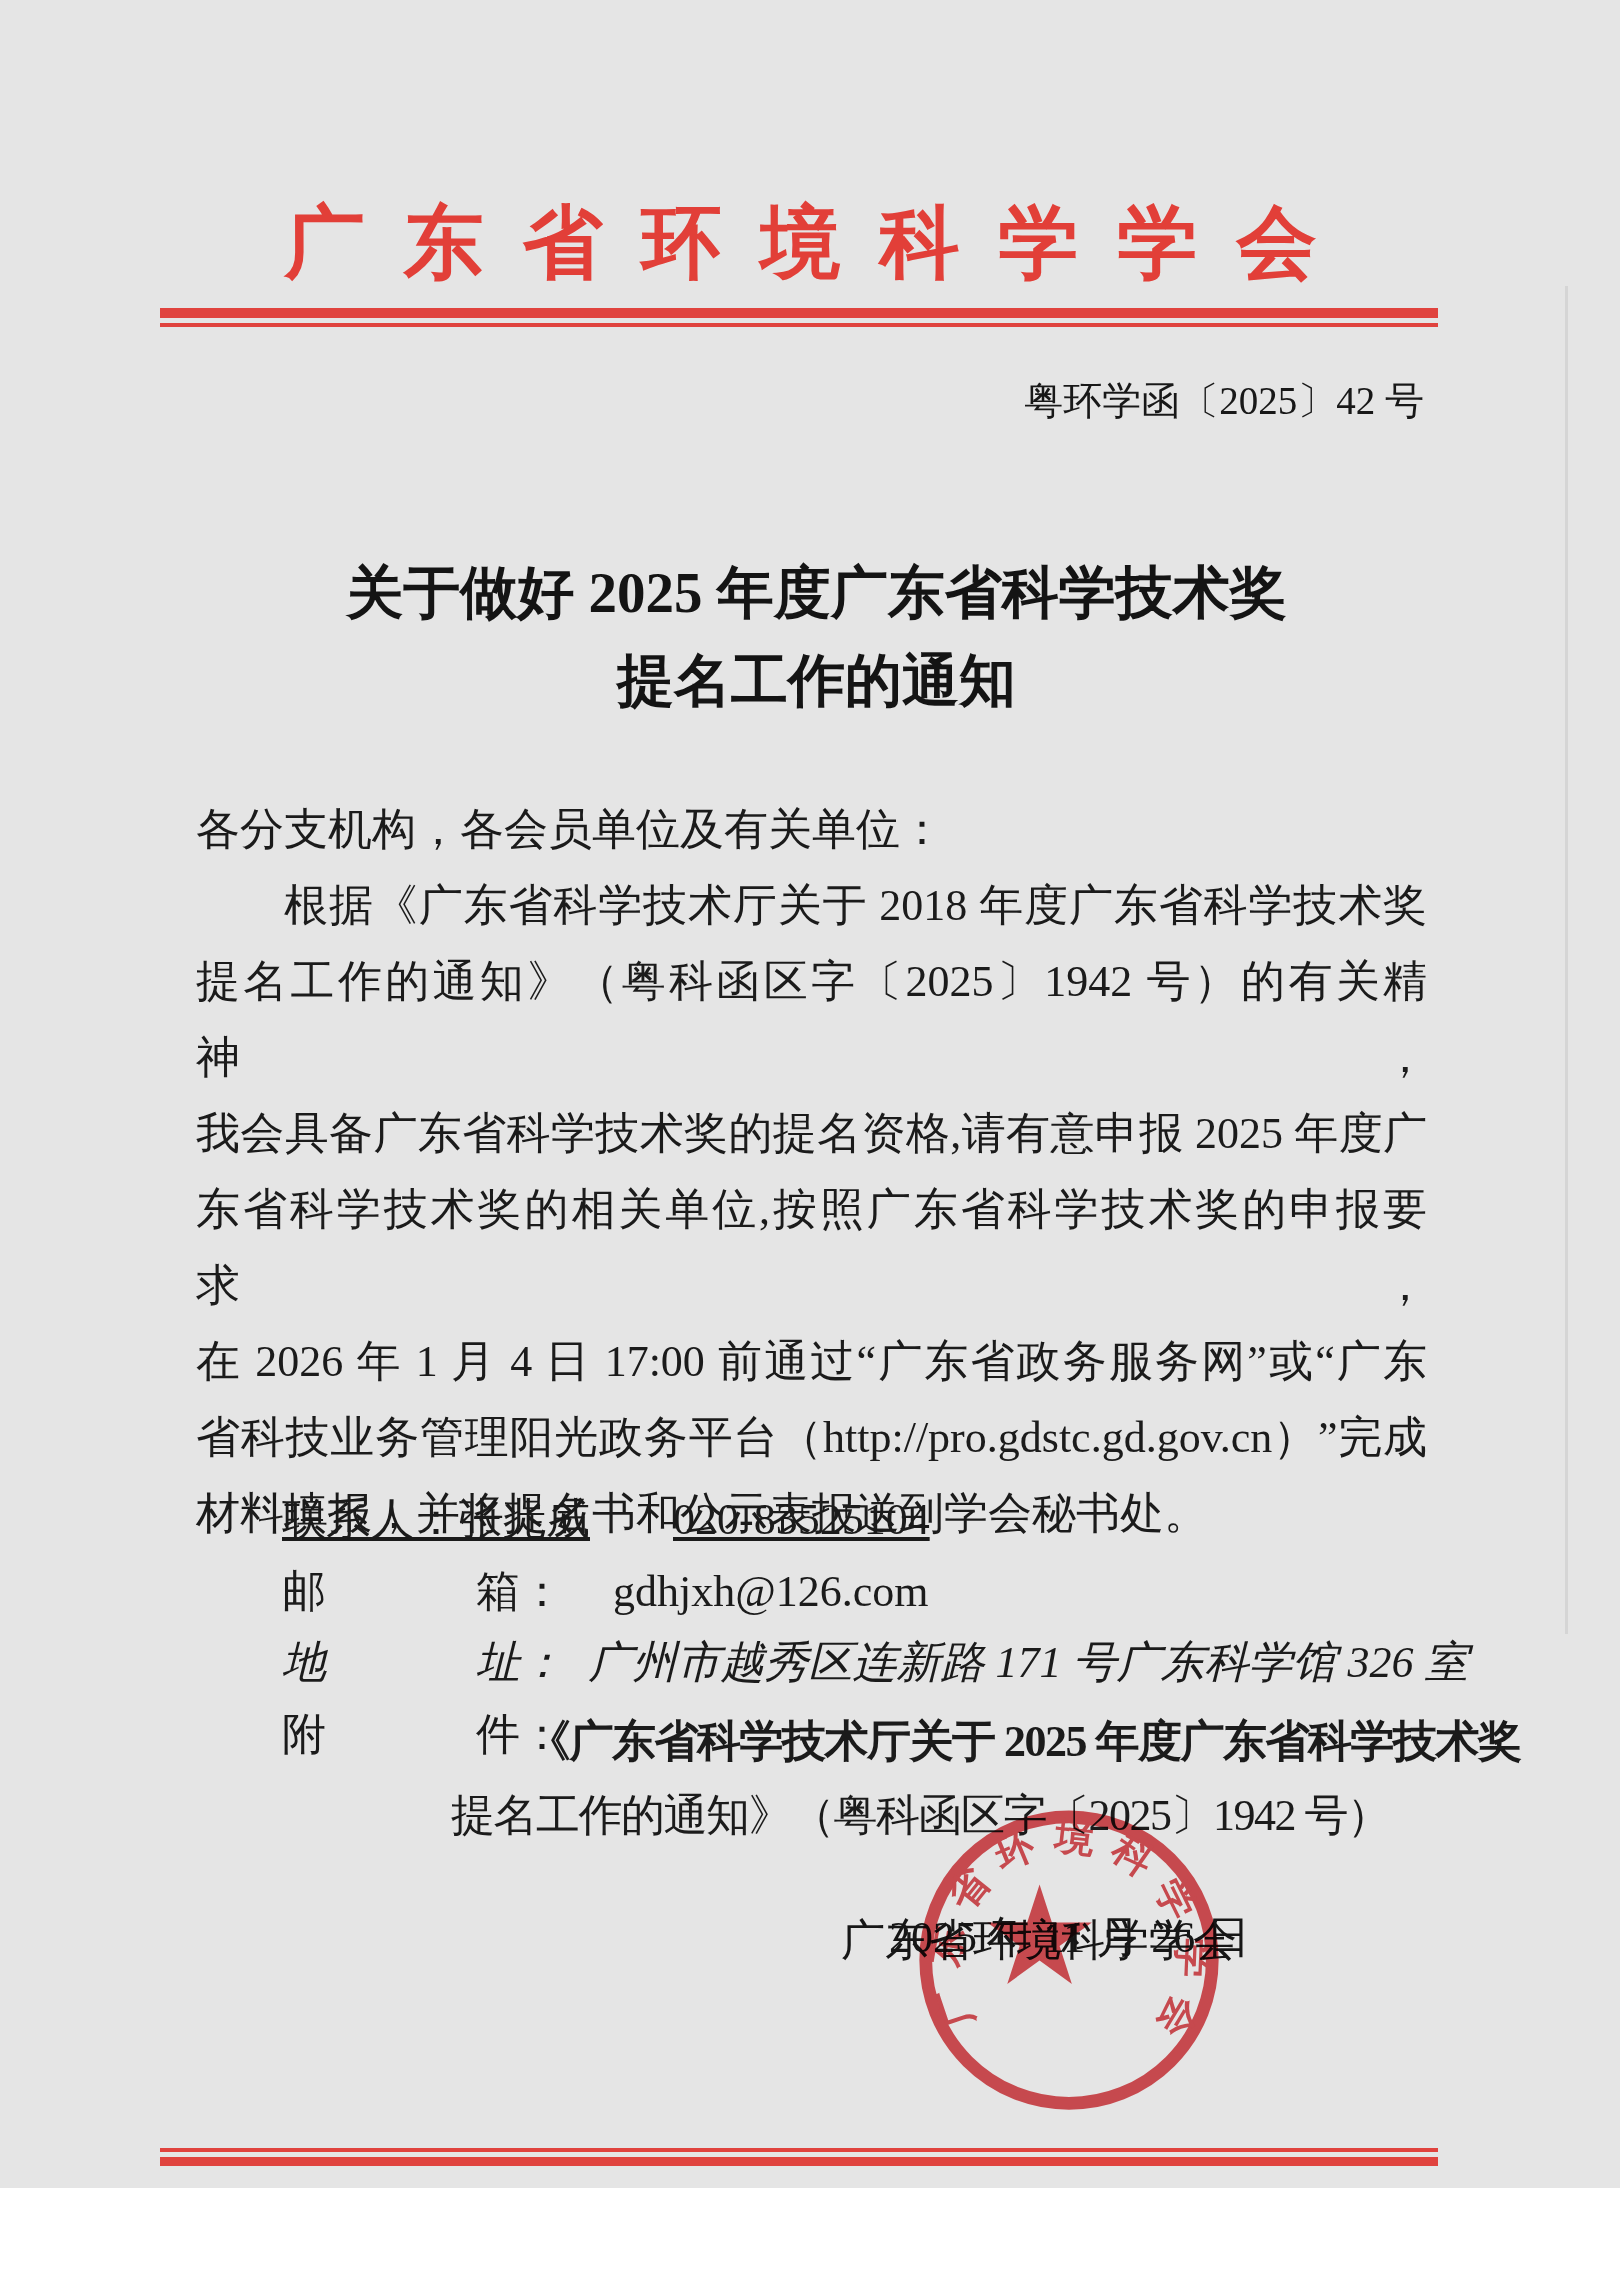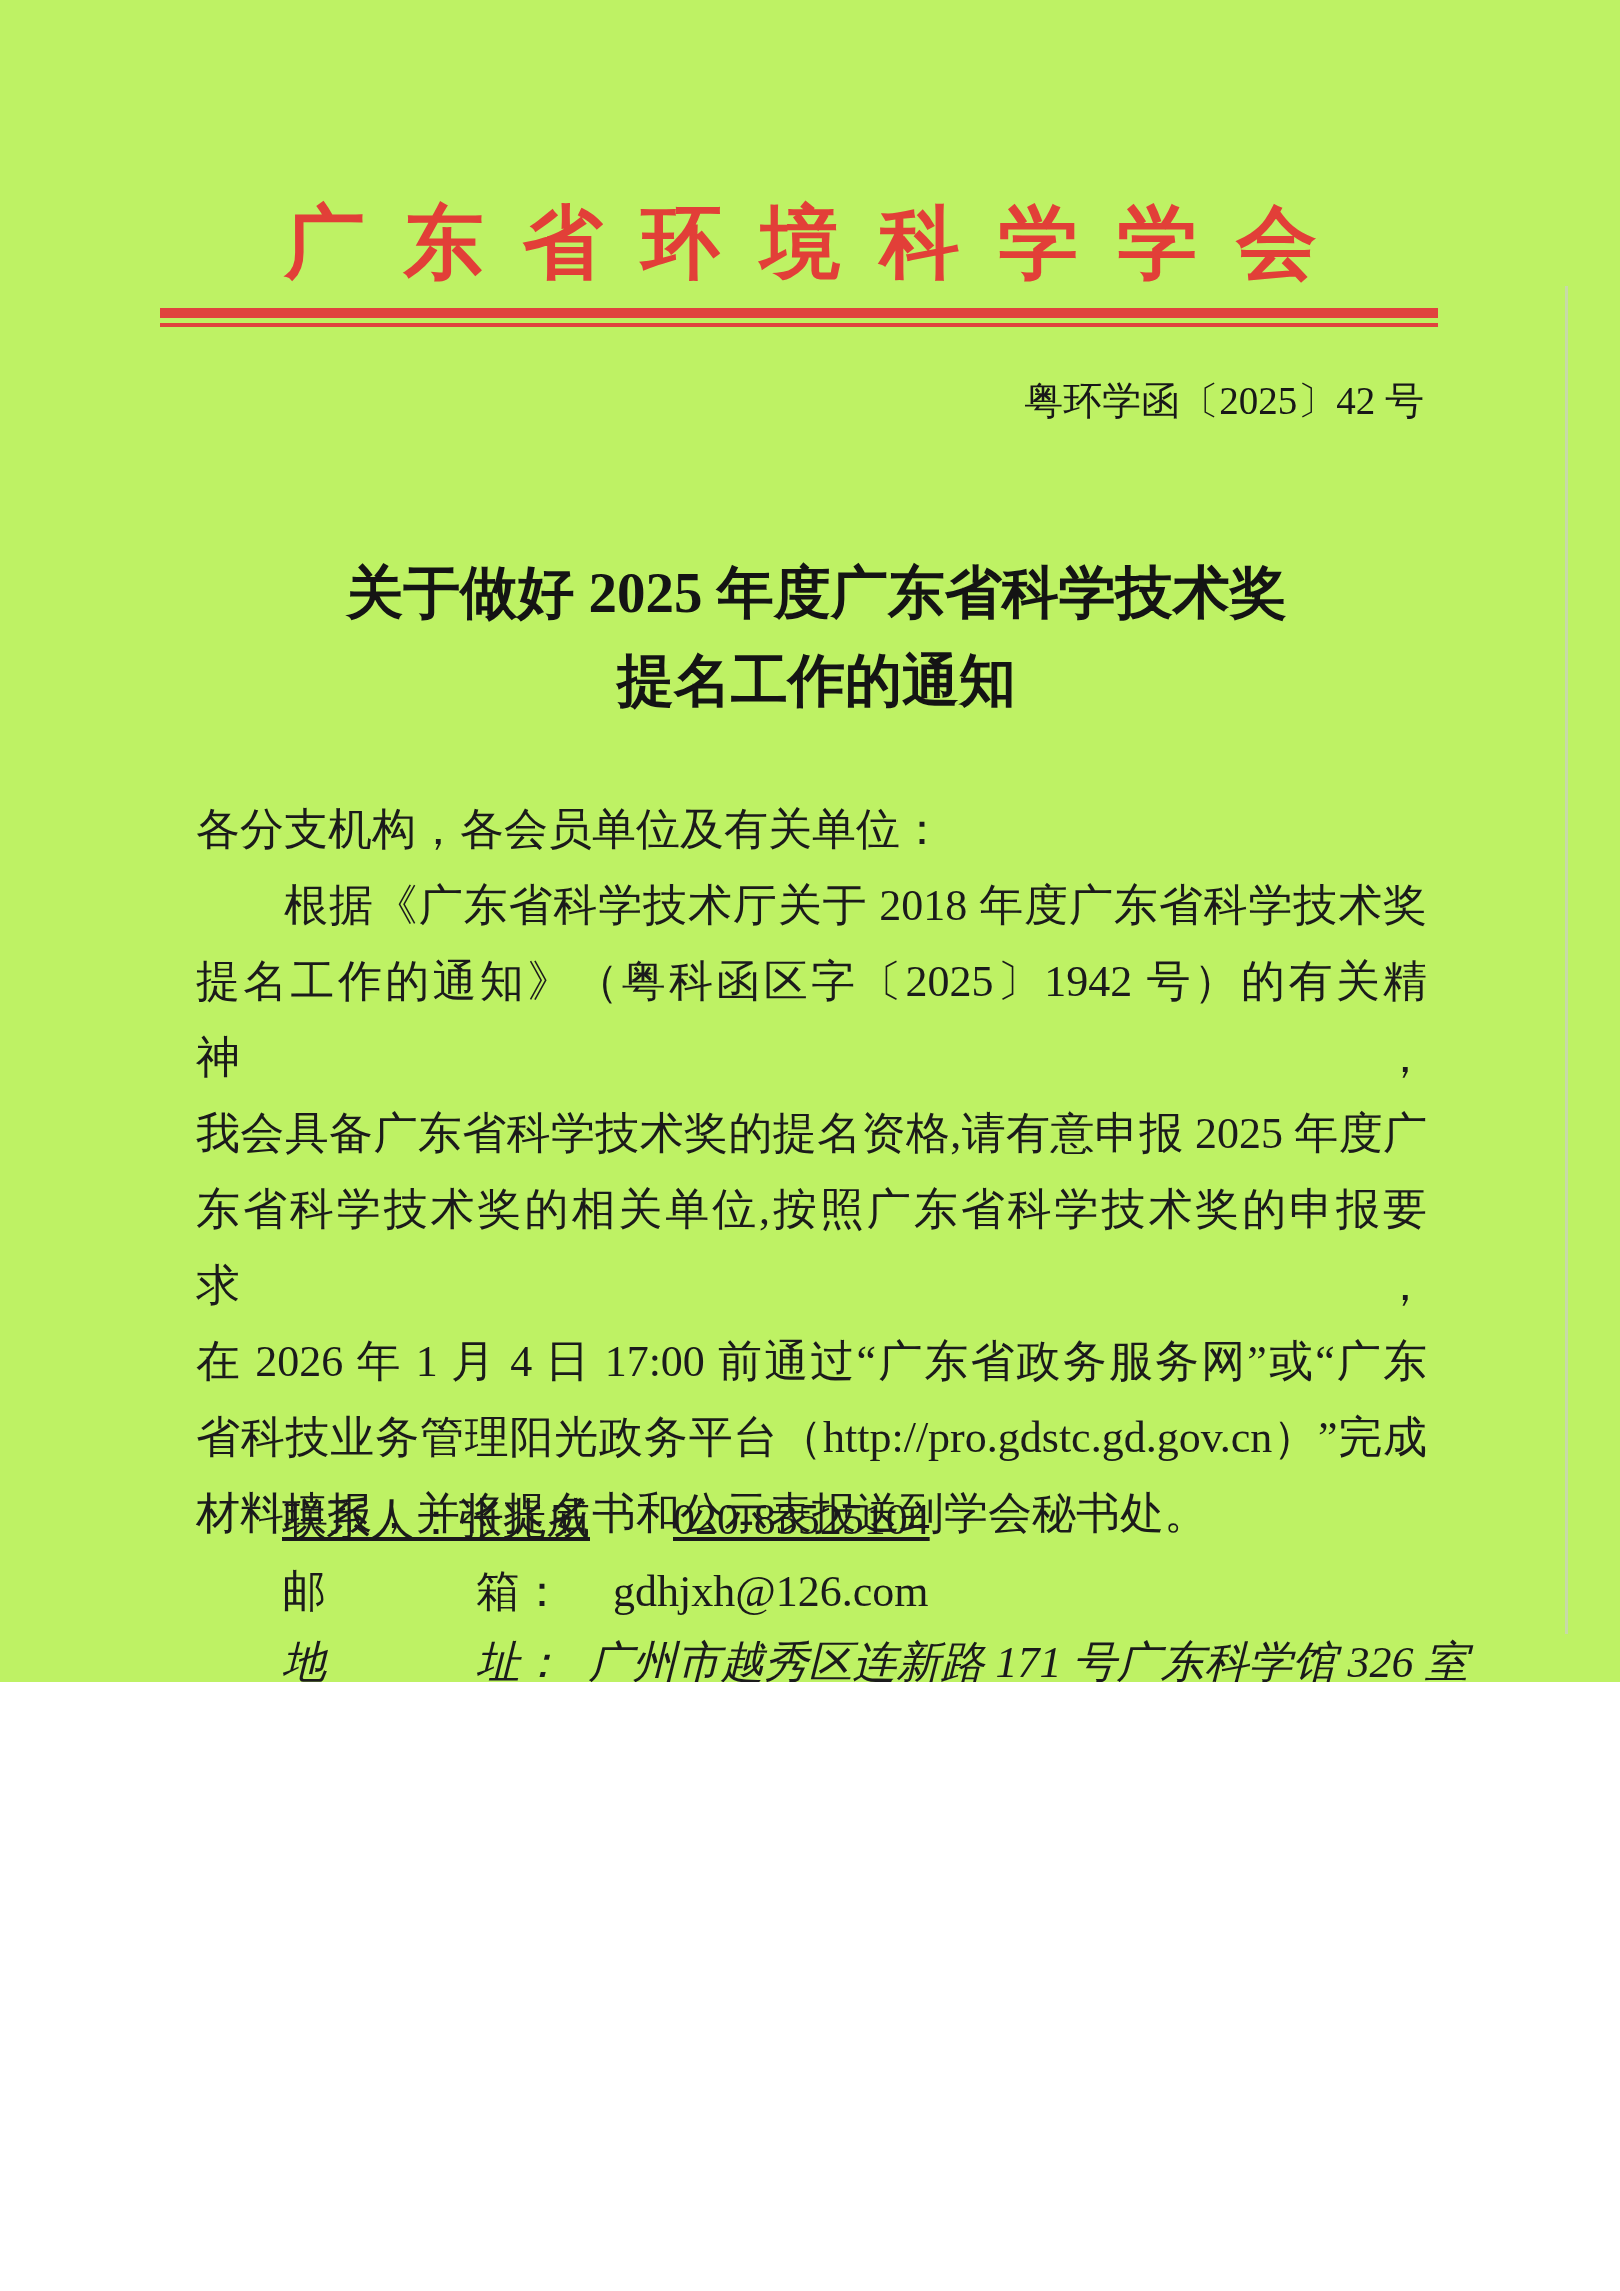--- a/index.html
+++ b/index.html
@@ -3,22 +3,22 @@
 <meta charset="utf-8">
 <style>
   html, body {
     margin: 0;
     padding: 0;
     background: #ffffff;
   }
   .page {
     position: relative;
     width: 1620px;
-    height: 1682px;
-    background: #bef264;
+    height: 2188px;
+    background: #e5e5e5;
     overflow: hidden;
     font-family: "Liberation Serif", "DejaVu Serif", serif;
     color: #1b1b1b;
   }
 
   
   .letterhead {
     position: absolute;
     left: 162px;
     top: 199px;

